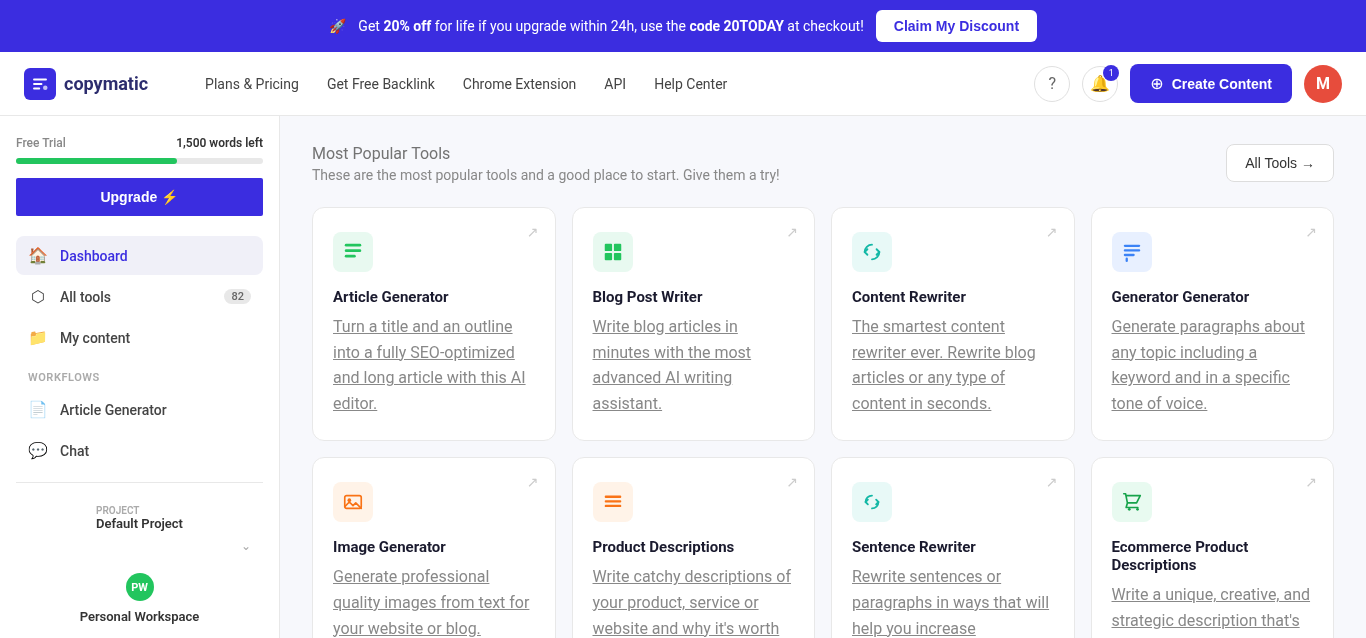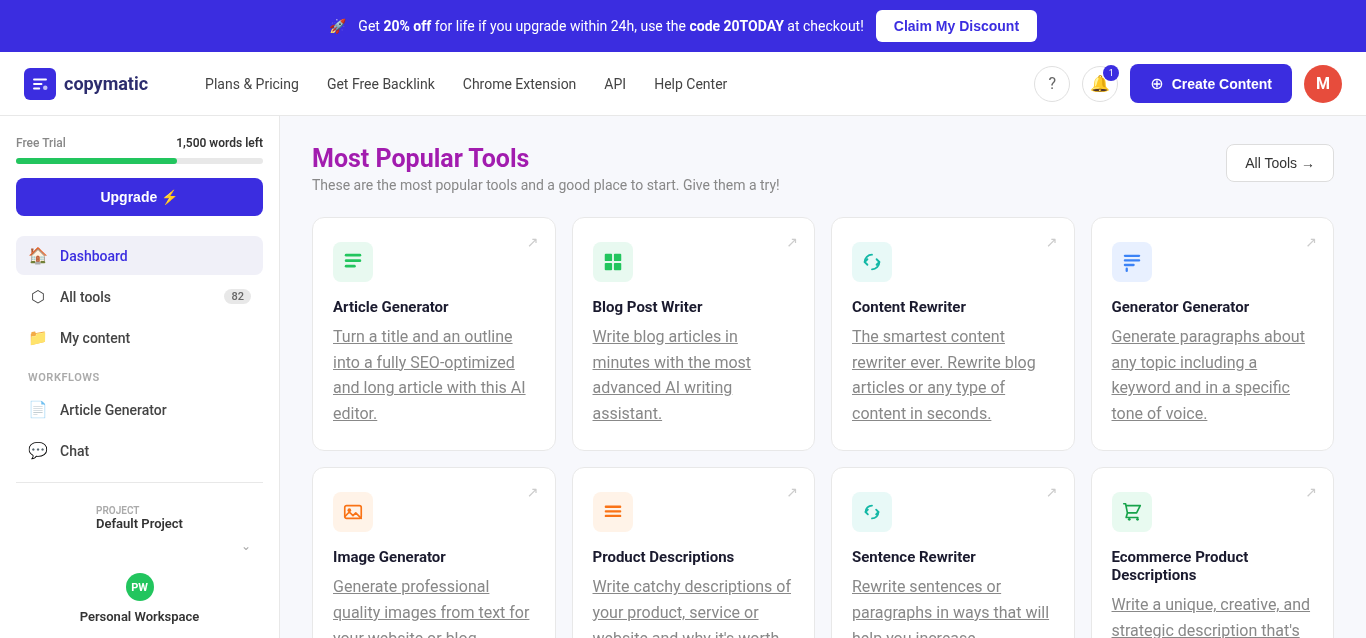--- a/index.html
+++ b/index.html
@@ -168,21 +168,21 @@
       height: 100%;
       background: #22c55e;
       border-radius: 3px;
       width: 65%;
     }
     .upgrade-btn {
       width: 100%;
       background: #3b2de0;
       color: white;
       border: none;
-      border-radius: 8px;
+      border-radius: 2px;
       padding: 11px;
       font-weight: 600;
       cursor: pointer;
       font-size: 14px;
       display: flex;
       align-items: center;
       justify-content: center;
       gap: 6px;
       margin-bottom: 20px;
     }
@@ -264,23 +264,23 @@
       padding: 28px 32px;
       overflow-y: auto;
     }
     .content-header {
       display: flex;
       justify-content: space-between;
       align-items: flex-start;
       margin-bottom: 24px;
     }
     .content-title {
-      font-size: 25px;
-      font-weight: 700;
-      color: #a21caf;
+      font-size: 16px;
+      font-weight: 400;
+      color: #737373;
       margin-bottom: 4px;
     }
     .content-subtitle {
       font-size: 14px;
       color: #888;
     }
     .all-tools-btn {
       display: flex;
       align-items: center;
       gap: 6px;

